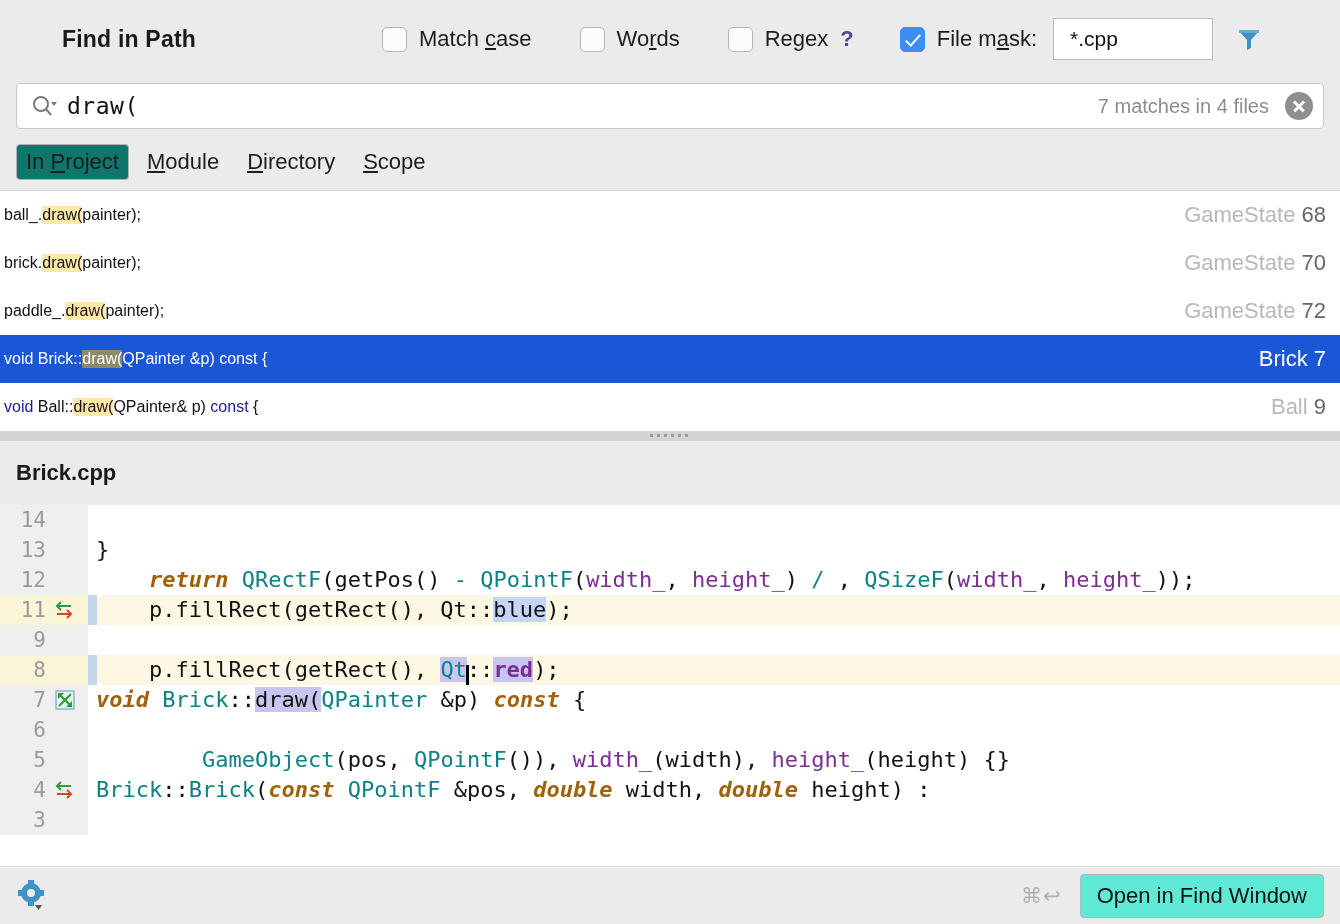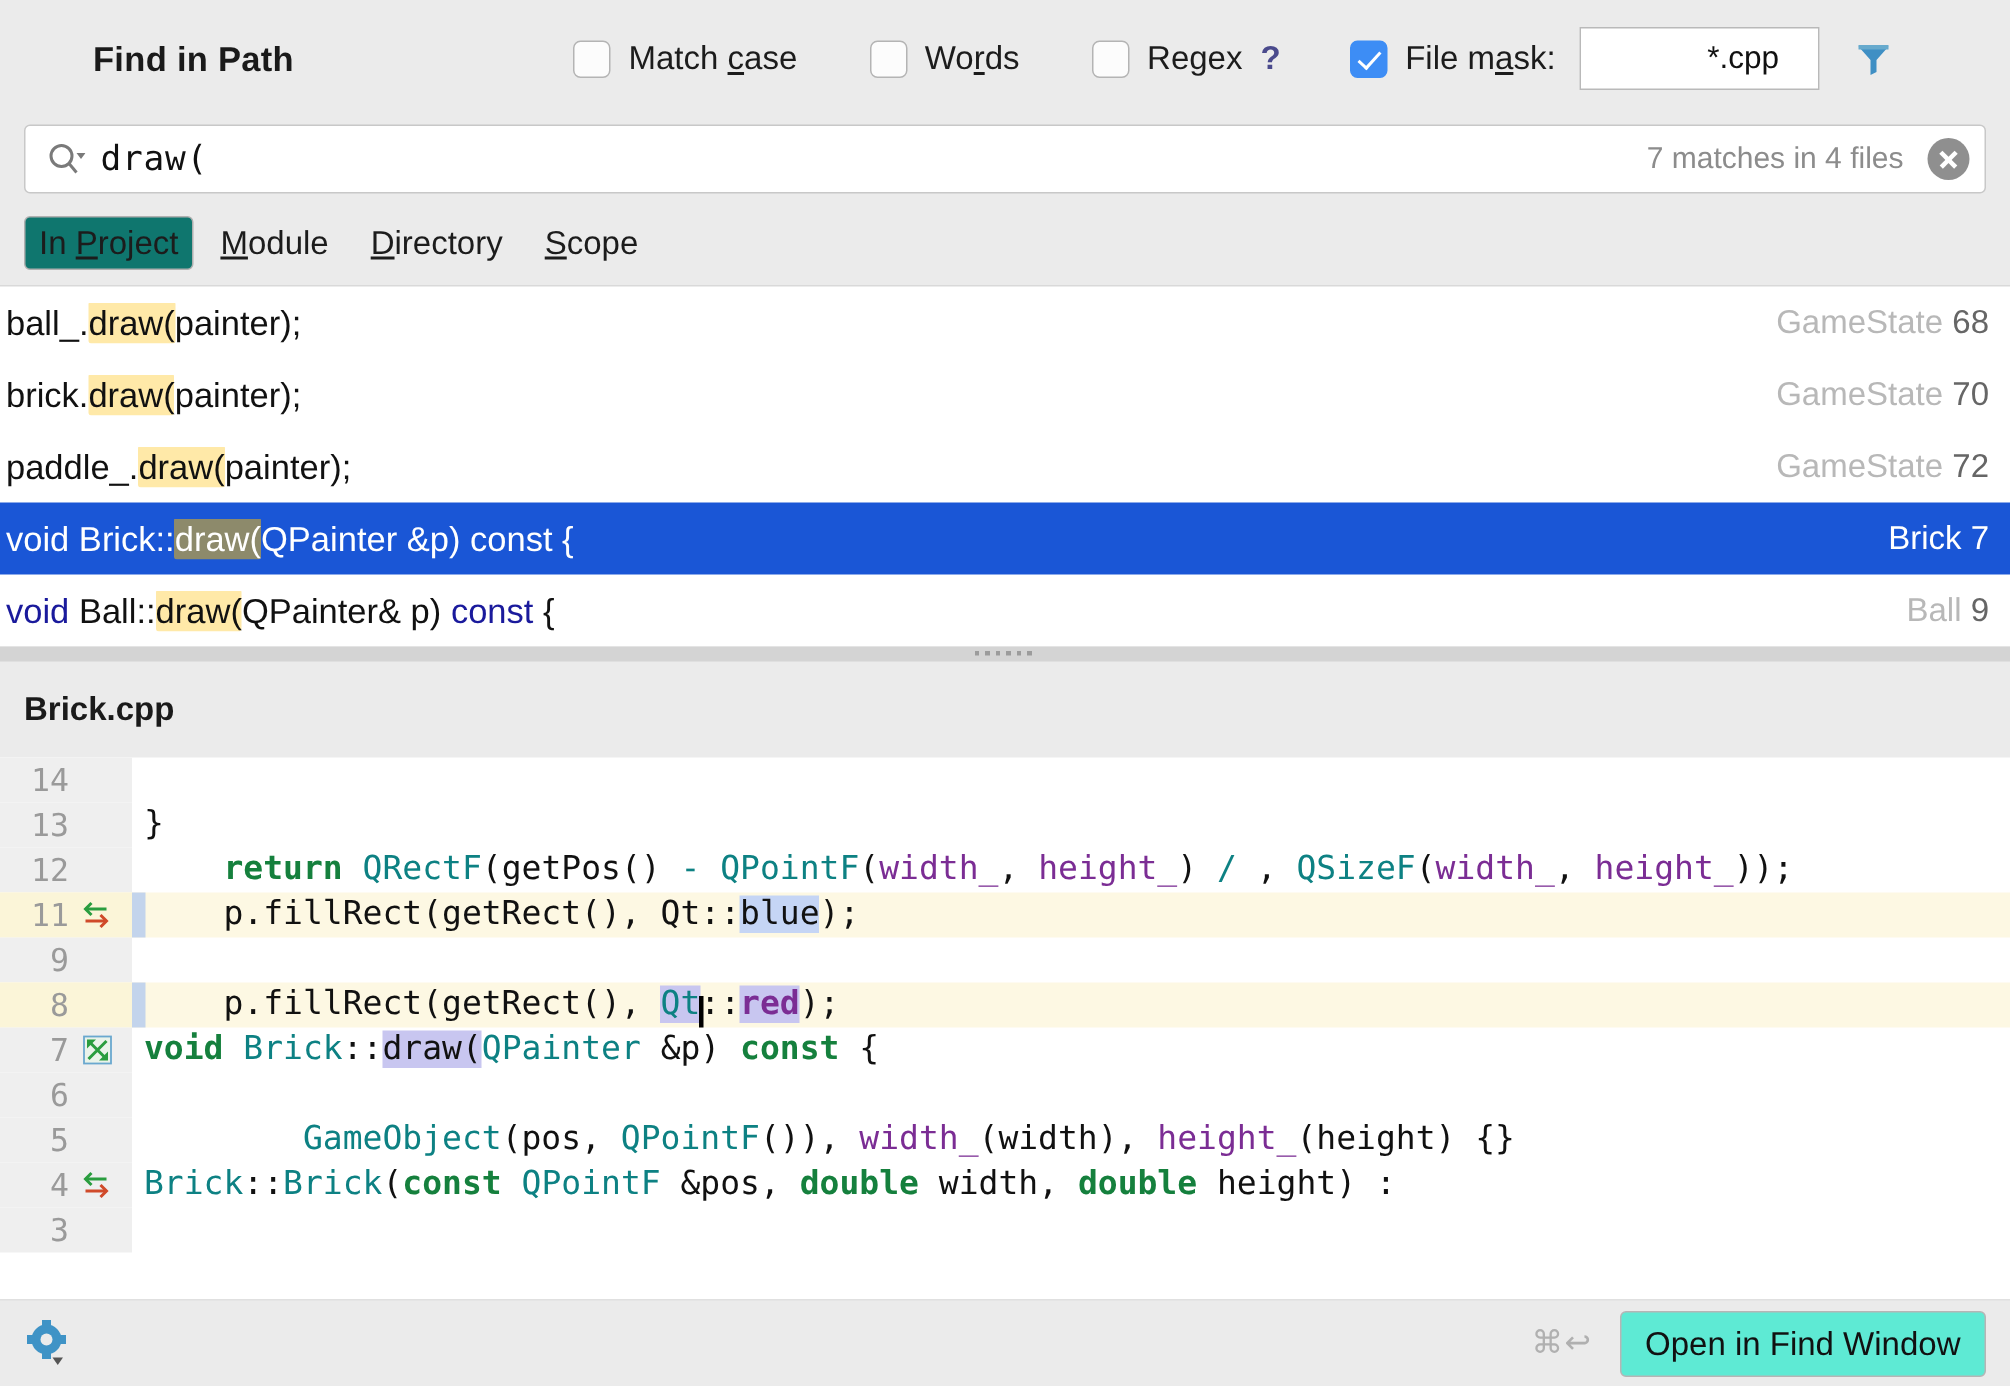--- a/index.html
+++ b/index.html
@@ -74,25 +74,24 @@
     font-weight: bold;
     margin-left: 12px;
     cursor: pointer;
   }
   .mask-input {
     width: 160px; height: 42px;
     border: 1px solid #b9b9b9;
     background: #ffffff;
     font-size: 21px;
     color: #111;
-    padding: 0 26px;
+    padding: 0 16px;
     margin-left: 16px;
     font-family: "Liberation Sans", sans-serif;
     line-height: 40px;
-    text-align: right;
   }
   .filter-icon { margin-left: 22px; cursor: pointer; display:flex; }
 
   
   .searchrow {
     padding: 0 16px;
     flex: 0 0 auto;
     height: 56px;
     display: flex;
     align-items: center;
@@ -174,21 +173,21 @@
   .res-row {
     height: 48px;
     display: flex;
     align-items: center;
     padding: 0 8px 0 4px;
     cursor: pointer;
   }
   .res-row.selected { background: #1a56d6; }
   .res-code {
     flex: 1;
-    font-size: 23px;
+    font-size: 16px;
     color: #111;
     white-space: nowrap;
     overflow: hidden;
     font-family: "Liberation Sans", sans-serif;
   }
   .res-row.selected .res-code { color: #ffffff; }
   .hl { background: #ffe9a8; border-radius: 2px; padding: 1px 0; }
   .res-row.selected .hl { background: #8d8a6b; color: #ffffff; }
   .res-meta {
     font-size: 22px;
@@ -281,21 +280,21 @@
   }
   .line-hl { background: #fdf8e3; }
   .line-hl .gutter { background: #fbf5d8; }
   .caret-bar {
     position: absolute;
     left: 88px;
     top: 0; bottom: 0;
     width: 9px;
     background: #c3d4ec;
   }
-  .c-kw    { color: #15803d; font-weight: bold; }
+  .c-kw    { color: #a16207; font-weight: bold; font-style: italic; }
   .c-type  { color: #0d8183; }
   .c-field { color: #7b2d94; }
   .c-op    { color: #0d8183; }
   .c-const { color: #7b2d94; font-weight: bold;}
   .sel-purple { background: #c8c6f0; }
   .sel-blue   { background: #c5d5f5; }
   .caret {
     display: inline-block;
     width: 0; height: 0;
     position: relative;

